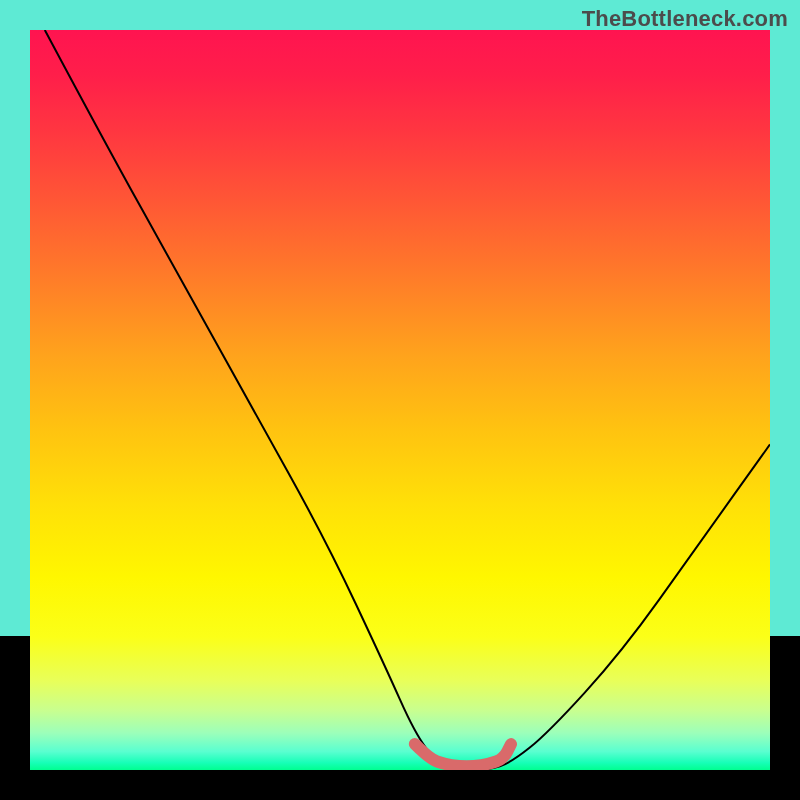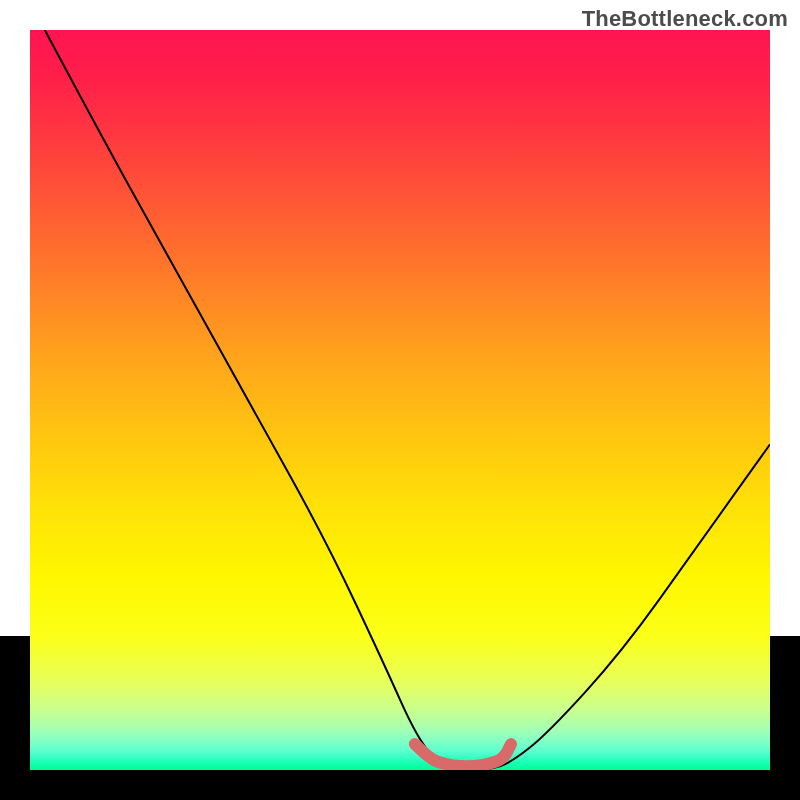--- a/index.html
+++ b/index.html
@@ -1,21 +1,21 @@
 <!DOCTYPE html>
 <html><head>
 <meta charset="utf-8">
 <style>
   * { margin: 0; padding: 0; box-sizing: border-box; }
   html, body { width: 800px; height: 800px; overflow: hidden; background: #000; }
   .frame {
     position: relative;
     width: 800px;
     height: 636px;
-    background: #ffffff;
+    background: #5eead4;
   }
   .plot-area {
     position: absolute;
     left: 30px;
     top: 30px;
     width: 740px;
     height: 740px;
     background: linear-gradient(to bottom,
       #ff1450 0%,
       #ff1e4a 6%,

